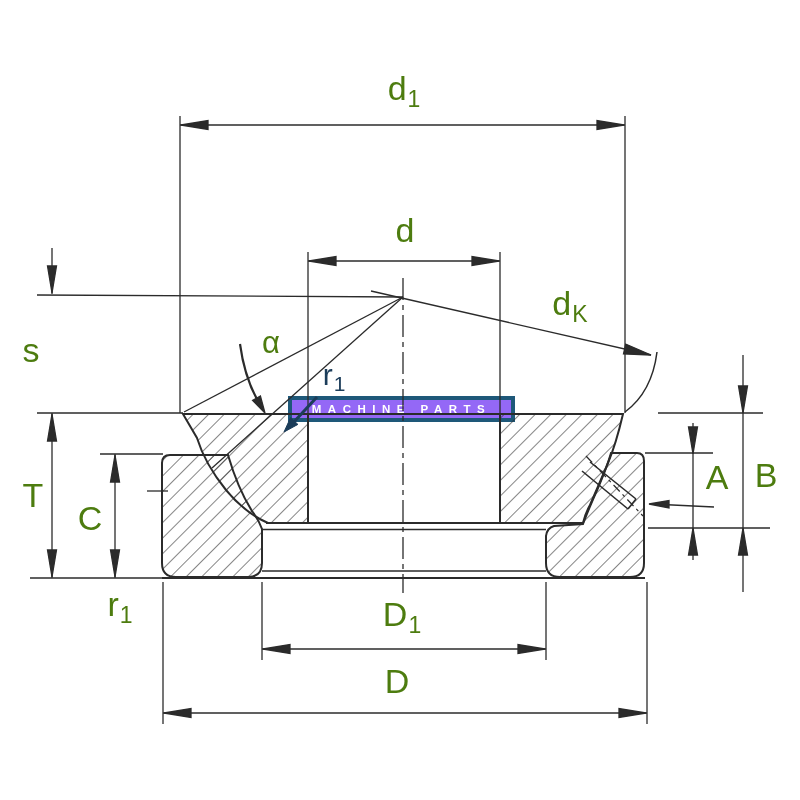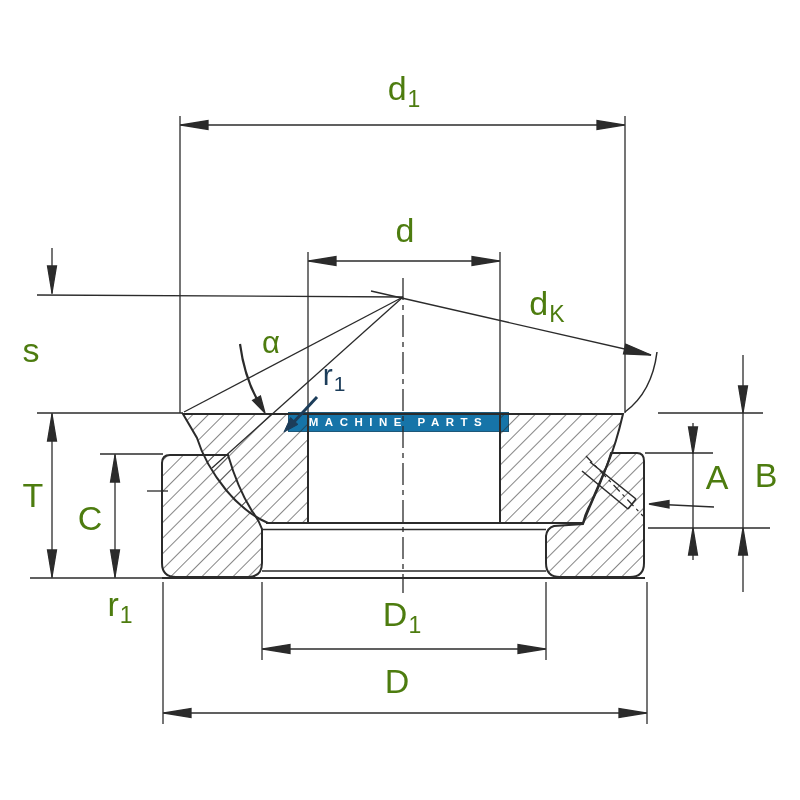--- a/index.html
+++ b/index.html
@@ -8,22 +8,22 @@
     font-family:"Liberation Sans", sans-serif;
   }
   .layer{position:absolute;left:0;top:0;}
   
   .wm-band{
     position:absolute;display:flex;align-items:center;justify-content:center;
     background:#b7d3ea;opacity:.92;color:#ffffff;font-weight:bold;
   }
   .wm-band.big{left:283px;top:366px;width:234px;height:46px;font-size:43px;letter-spacing:3px;}
   .wm-band.small{
-    left:288px;top:412px;width:219px;height:18px;background:#0369a1;
-    border:1px solid #0c4a6e;font-size:11.5px;letter-spacing:6.5px;font-weight:bold;
+    left:288px;top:396px;width:219px;height:18px;background:#8b5cf6;
+    border:4px solid #0c4a6e;font-size:11.5px;letter-spacing:6.5px;font-weight:bold;
   }
   
   .dim-label{
     position:absolute;transform:translate(-50%,-50%);
     color:#4d7c0f;font-size:34px;line-height:1;white-space:nowrap;
   }
   .dim-label .sub{font-size:23px;vertical-align:-7px;margin-left:1px;}
   .dim-label.alpha{font-size:31px;}
   .dim-label.navy{color:#1c3d5a;font-size:30px;}
   .dim-label.navy .sub{font-size:21px;vertical-align:-6px;}
@@ -163,21 +163,21 @@
     </g>
 
     <g stroke="#1c3d5a" fill="#1c3d5a">
       <line x1="317" y1="397" x2="292" y2="424" stroke-width="3"></line>
       <polygon points="284,432 290.6,417.6 297.9,424.4"></polygon>
     </g>
   </svg>
 
   <div class="dim-label" style="left:404px;top:91px"><span class="main">d</span><span class="sub">1</span></div>
   <div class="dim-label" style="left:405px;top:230px"><span class="main">d</span></div>
-  <div class="dim-label" style="left:547px;top:306px"><span class="main">d</span><span class="sub">K</span></div>
+  <div class="dim-label" style="left:570px;top:306px"><span class="main">d</span><span class="sub">K</span></div>
   <div class="dim-label" style="left:31px;top:350px"><span class="main">s</span></div>
   <div class="dim-label" style="left:33px;top:495px"><span class="main">T</span></div>
   <div class="dim-label" style="left:90px;top:518px"><span class="main">C</span></div>
   <div class="dim-label" style="left:120px;top:607px"><span class="main">r</span><span class="sub">1</span></div>
   <div class="dim-label" style="left:402px;top:617px"><span class="main">D</span><span class="sub">1</span></div>
   <div class="dim-label" style="left:397px;top:681px"><span class="main">D</span></div>
   <div class="dim-label" style="left:717px;top:477px"><span class="main">A</span></div>
   <div class="dim-label" style="left:766px;top:475px"><span class="main">B</span></div>
   <div class="dim-label alpha" style="left:271px;top:342px"><span class="main">α</span></div>
   <div class="dim-label navy" style="left:334px;top:377px"><span class="main">r</span><span class="sub">1</span></div>

